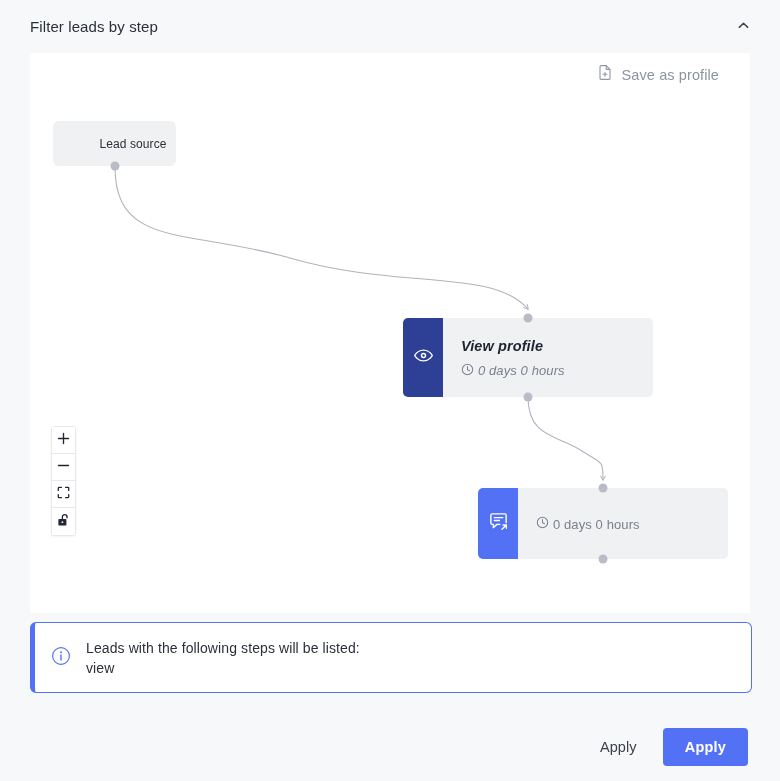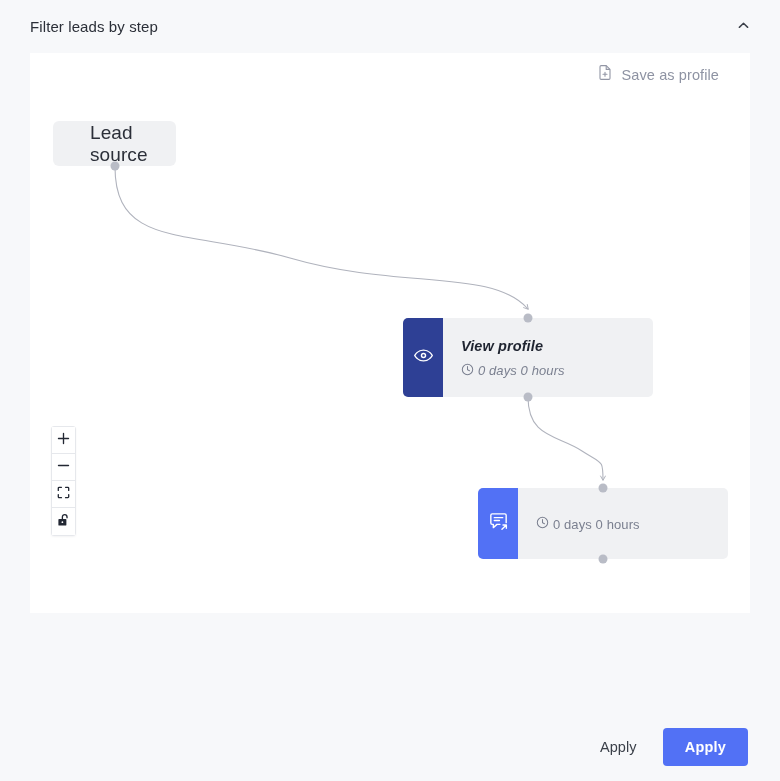--- a/index.html
+++ b/index.html
@@ -76,21 +76,21 @@
     overflow: visible;
   }
   .node-plain {
     background: #f0f1f3;
     border-radius: 6px;
     display: flex;
     align-items: center;
     justify-content: center;
   }
   .node-plain .node-title {
-    font-size: 19px;
+    font-size: 12px;
     color: #2b2f38;
     letter-spacing: .1px;
     margin-left: 37px;
   }
   .node-icon {
     width: 40px;
     flex: 0 0 40px;
     display: flex;
     align-items: center;
     justify-content: center;
@@ -342,19 +342,30 @@
             <rect x="1.5" y="6.4" width="8.6" height="7.1" rx="0.9" fill="#222733"></rect>
             <path d="M5.8 6.4V4.2C5.8 2.8 6.9 1.7 8.3 1.7C9.7 1.7 10.8 2.8 10.8 4.2V5.1" stroke="#222733" stroke-width="1.45" stroke-linecap="round"></path>
             <circle cx="5.8" cy="9.9" r="0.95" fill="#ffffff"></circle>
           </svg>
         </span>
       </button>
     </div>
 
   </div>
 
+  <div class="info-banner">
+    <span>
+      <svg width="20" height="20" viewBox="0 0 20 20" fill="none">
+        <circle cx="10" cy="10" r="8.4" stroke="#5271f5" stroke-width="1.15"></circle>
+        <path d="M10 9V14" stroke="#5271f5" stroke-width="1.4" stroke-linecap="round"></path>
+        <circle cx="10" cy="6.2" r="0.95" fill="#5271f5"></circle>
+      </svg>
+    </span>
+    <span class="info-text">Leads with the following steps will be listed:
+view</span>
+  </div>
 
   <div class="footer">
     <button class="btn-cancel">Apply</button>
     <button class="btn-apply">Apply</button>
   </div>
 
 </div>
 
 </body></html>

